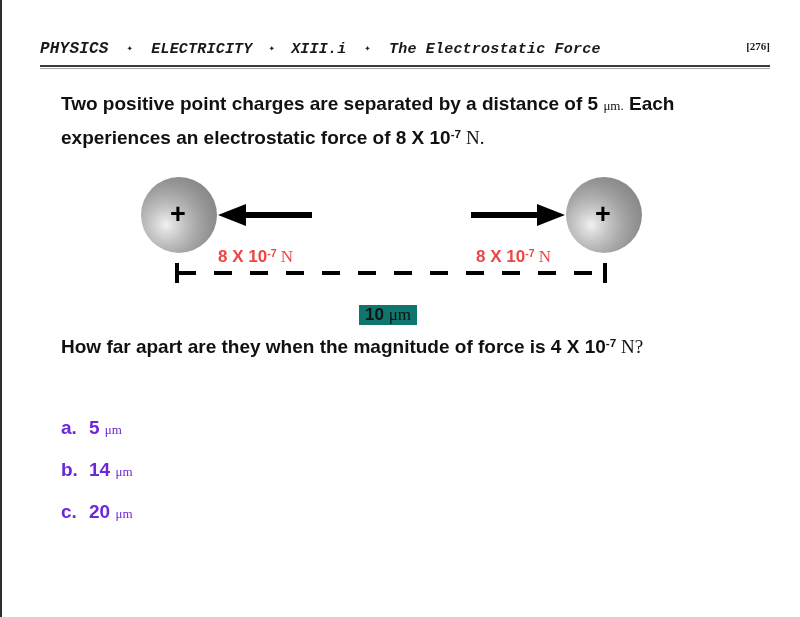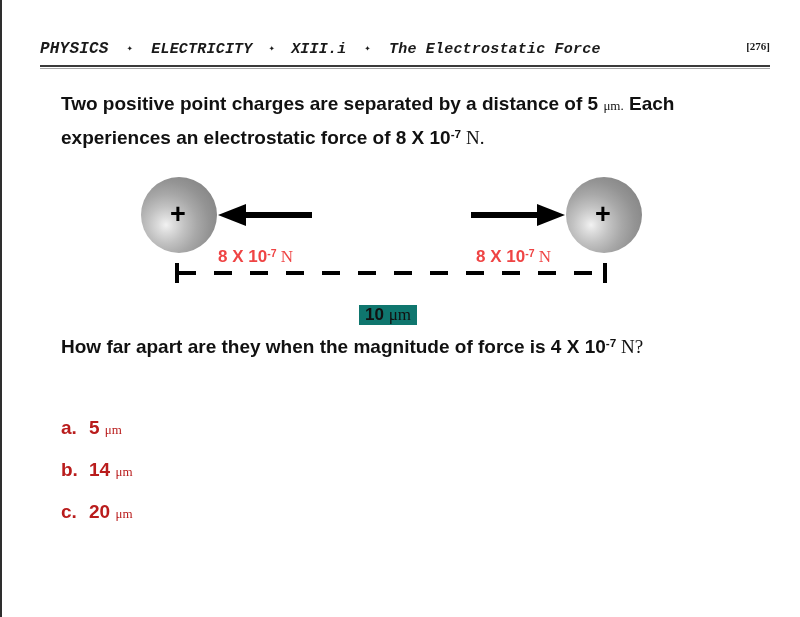--- a/index.html
+++ b/index.html
@@ -180,21 +180,21 @@
     margin-top: 41px;
   }
 
   
   .opt {
     position: absolute;
     left: 59px;
     font-family: "Liberation Sans", sans-serif;
     font-size: 19px;
     font-weight: 600;
-    color: #b91c1c;
+    color: #6d28d9;
     white-space: nowrap;
   }
   .opt .lbl {
     display: inline-block;
     width: 28px;
   }
   #opt-a { top: 417px; }
   #opt-b { top: 459px; }
   #opt-c { top: 501px; }
   #opt-d { top: 543px; }

